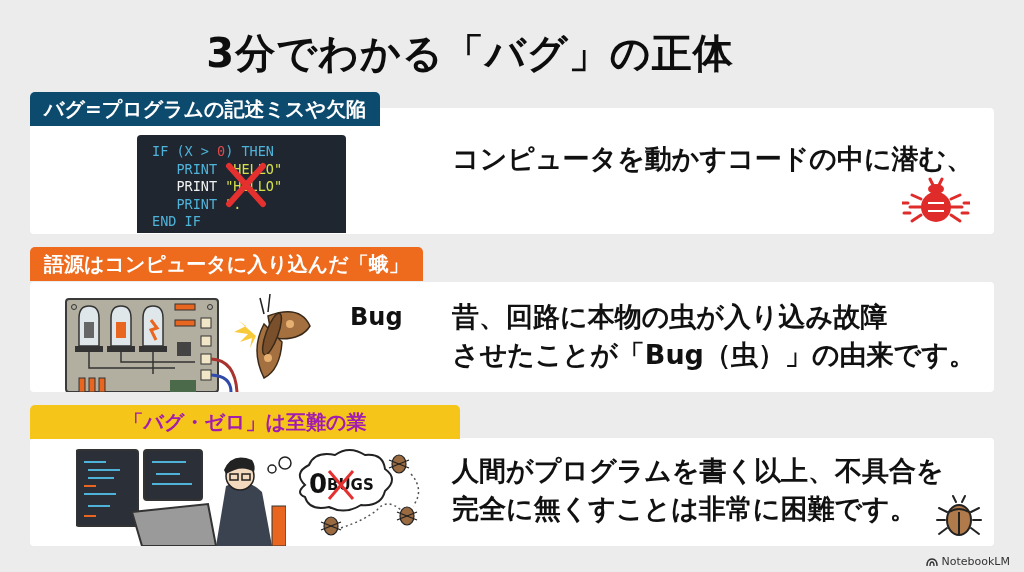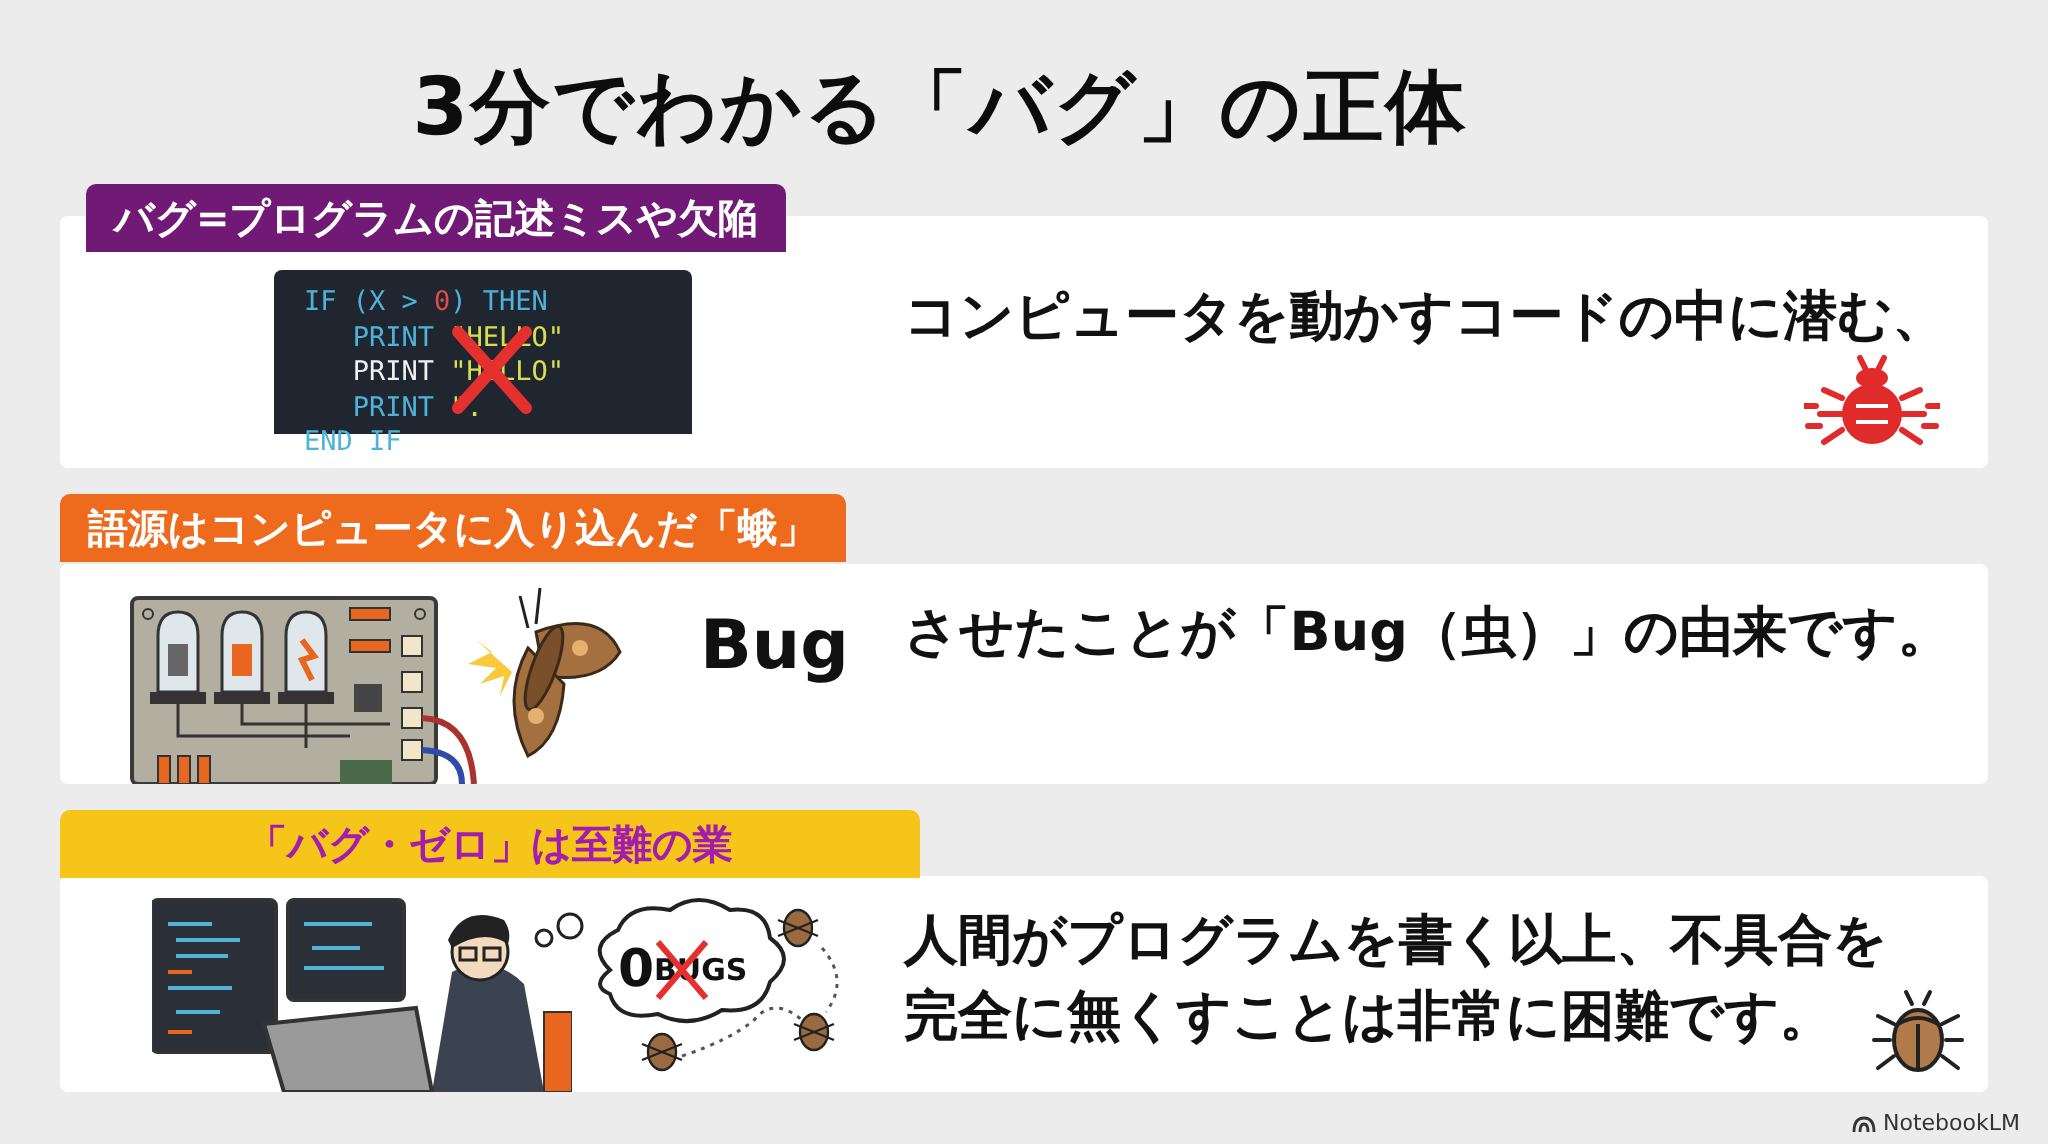--- a/index.html
+++ b/index.html
@@ -17,42 +17,42 @@
   }
   .card {
     position: absolute; left: 30px; width: 964px;
     background: #ffffff; border-radius: 4px;
   }
   .tag {
     position: absolute; left: 30px; height: 34px; border-radius: 5px 5px 0 0;
     color: #fff; font-weight: bold; font-size: 20px; line-height: 34px;
     padding: 0 14px; white-space: nowrap;
   }
-  .tag.blue { background: #701a75; margin-left: 13px; }
+  .tag.blue { background: #0c4a6e; }
   .tag.orange { background: #ee6a1c; }
   .tag.yellow { background: #f5c51a; color: #a21caf; }
   .desc {
     position: absolute; font-size: 27px; font-weight: bold; line-height: 38px; color: #111;
     white-space: nowrap;
   }
   .code {
-    position: absolute; left: 137px; top: 135px; width: 209px; height: 82px;
+    position: absolute; left: 137px; top: 135px; width: 209px; height: 98px;
     background: #1f2630; border-radius: 4px 4px 0 0;
     font-family: "DejaVu Sans Mono", "Liberation Mono", monospace; font-size: 13.5px;
     line-height: 17.5px; padding: 8px 0 0 15px; color: #4fb3d9;
   }
   .code .ln { white-space: pre; }
   .code .num { color: #e04a4a; }
   .code .str { color: #d7e04a; }
   .code .white { color: #f1f1f1; }
   .x-mark {
     position: absolute; left: 225px; top: 162px; width: 42px; height: 46px;
   }
   .bug-word {
-    position: absolute; left: 350px; top: 303px; font-size: 34px; font-weight: bold; color: #111;
+    position: absolute; left: 350px; top: 303px; font-size: 24px; font-weight: bold; color: #111;
   }
   .footer {
     position: absolute; right: 14px; bottom: 4px; font-size: 11px; color: #333;
     display: flex; align-items: center; gap: 4px;
   }
 </style>
 </head>
 <body>
 
 <div class="title">3分でわかる「バグ」の正体</div>
@@ -141,20 +141,21 @@
   <line x1="30" y1="8" x2="34" y2="24" stroke="#222" stroke-width="1.5"></line>
     <line x1="40" y1="4" x2="38" y2="22" stroke="#222" stroke-width="1.5"></line>
   <path d="M38 26 Q70 14 80 36 Q70 52 42 48 Z" fill="#a57040" stroke="#3a2a1a" stroke-width="1.5"></path>
   <path d="M34 34 Q20 60 34 88 Q50 80 52 52 Z" fill="#a57040" stroke="#3a2a1a" stroke-width="1.5"></path>
   <ellipse cx="42" cy="44" rx="6" ry="22" fill="#7a4f2c" stroke="#3a2a1a" stroke-width="1.5" transform="rotate(20 42 44)"></ellipse>
   <circle cx="60" cy="34" r="4" fill="#e6b070"></circle>
     <circle cx="38" cy="68" r="4" fill="#e6b070"></circle>
 </svg>
 <div class="bug-word">Bug</div>
 <div class="desc" style="left:452px;top:298px;">
+  <div>昔、回路に本物の虫が入り込み故障</div>
   <div>させたことが「Bug（虫）」の由来です。</div>
 </div>
 
 <div class="card" style="top:438px;height:108px;"></div>
 <div class="tag yellow" style="top:405px;width:430px;text-align:center;">「バグ・ゼロ」は至難の業</div>
 <svg style="position:absolute;left:76px;top:446px;" width="210" height="100" viewBox="0 0 210 100">
   <rect x="0" y="4" width="62" height="76" rx="3" fill="#2a2f38" stroke="#333" stroke-width="2"></rect>
   <rect x="68" y="4" width="58" height="50" rx="3" fill="#2a2f38" stroke="#333" stroke-width="2"></rect>
   <g stroke="#4fb3d9" stroke-width="2">
       <line x1="8" y1="16" x2="30" y2="16"></line>

